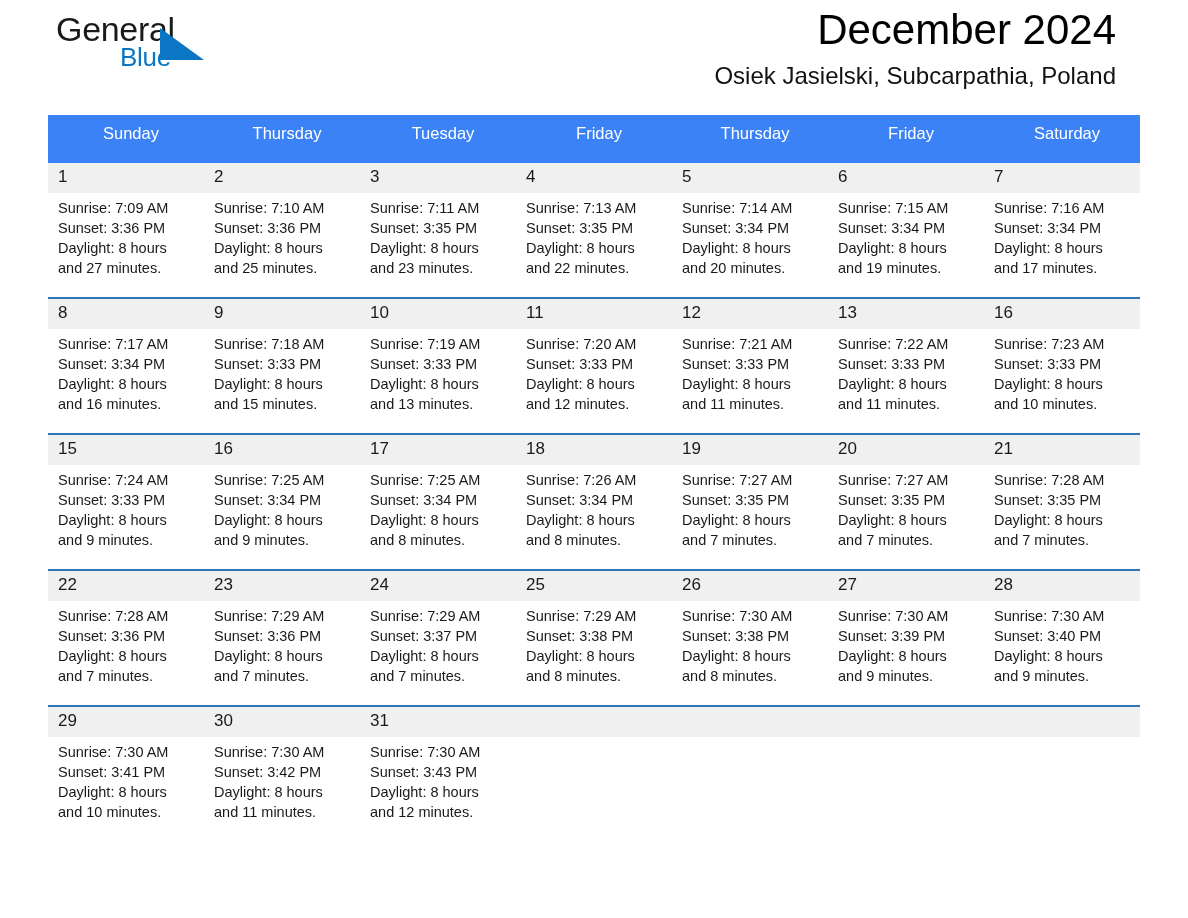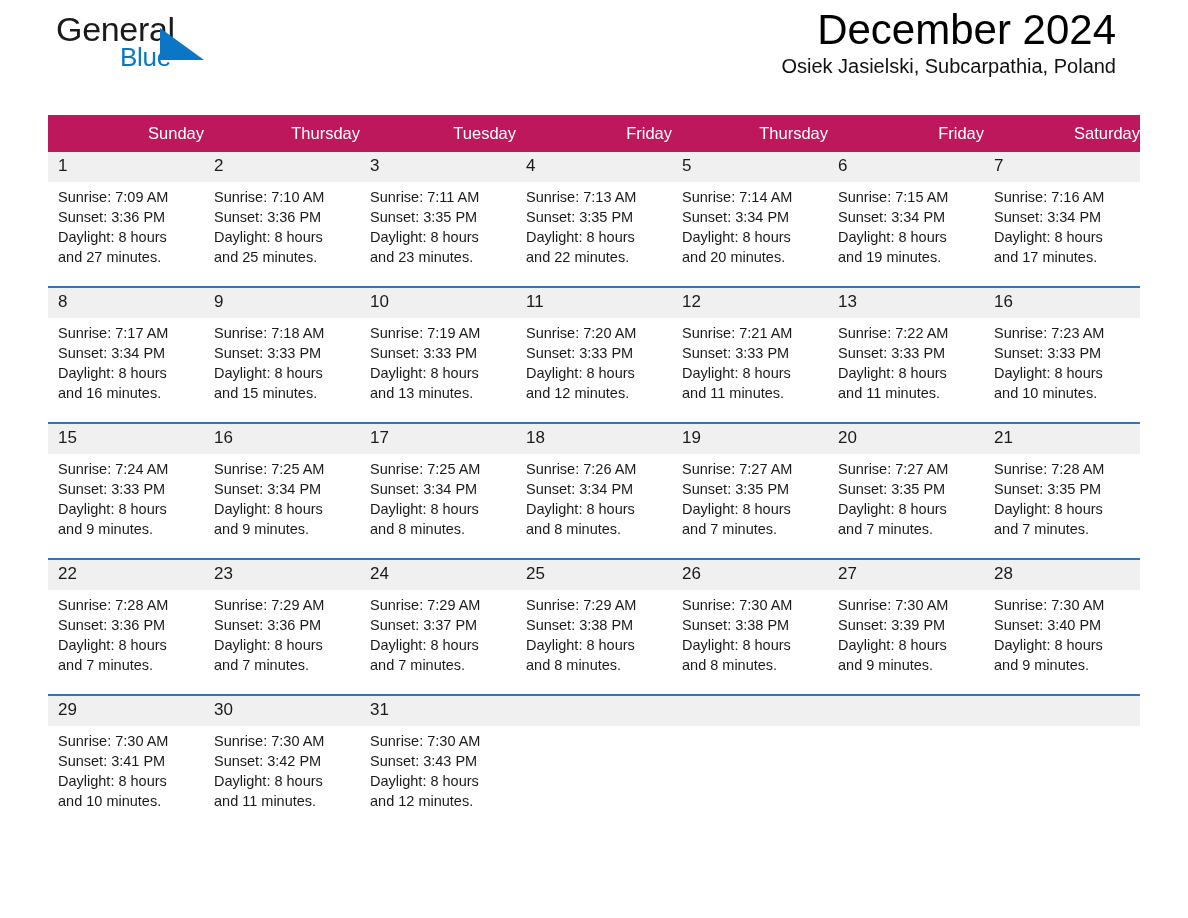--- a/index.html
+++ b/index.html
@@ -68,43 +68,44 @@
   }
   .cal-title {
     font-size: 42px;
     font-weight: normal;
     color: #000000;
     letter-spacing: 0px;
     line-height: 1.15;
     white-space: nowrap;
   }
   .cal-location {
-    font-size: 20px;
+    margin-top: 8px;
+    font-size: 24px;
     font-weight: normal;
     color: #111111;
     line-height: 1.2;
     white-space: nowrap;
   }
 
   
   .calendar {
     border-collapse: collapse;
     table-layout: fixed;
     width: 1092px;
     margin-top: 3px;
   }
   .calendar col { width: 156px; }
 
   thead th {
-    background: #be185d;
+    background: #3b82f6;
     color: #ffffff;
     font-size: 16.5px;
     font-weight: normal;
-    text-align: right;
-    padding: 8px 0 9px 10px;
+    text-align: center;
+    padding: 8px 0 20px 10px;
     height: 20px;
     box-sizing: content-box;
   }
 
   td.daycell {
     vertical-align: top;
     padding: 0;
     height: 134px;
     background: #ffffff;
     border-top: 2px solid #2f76b8;

